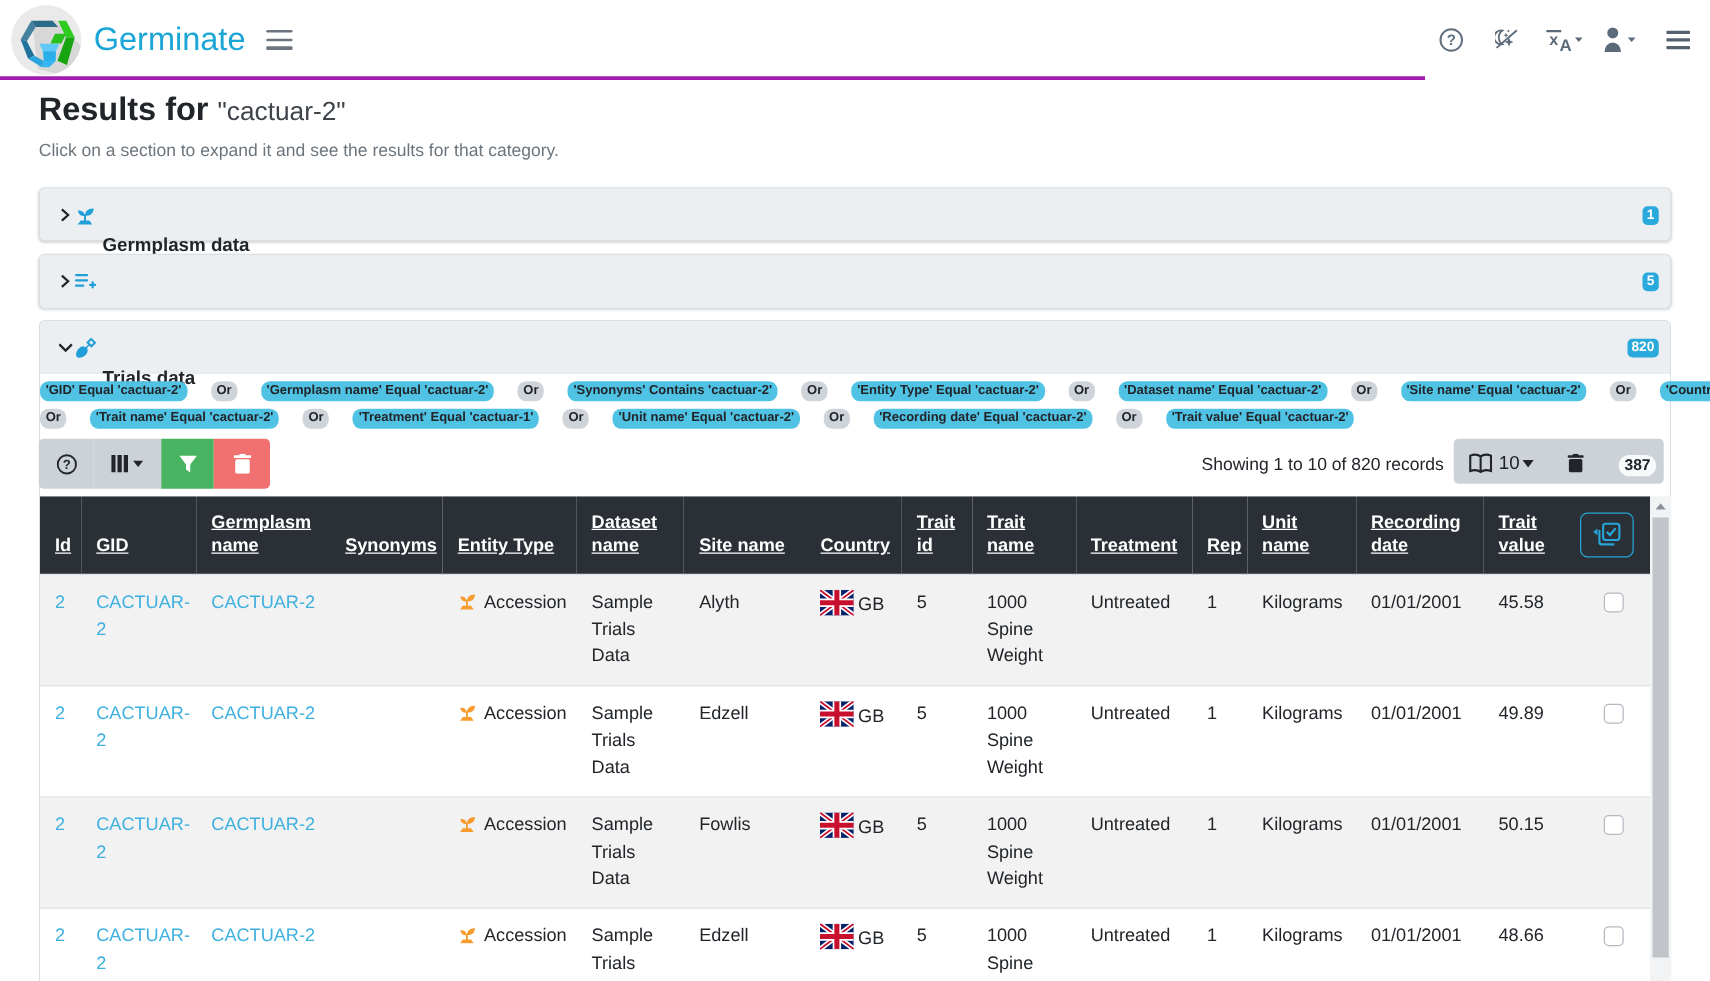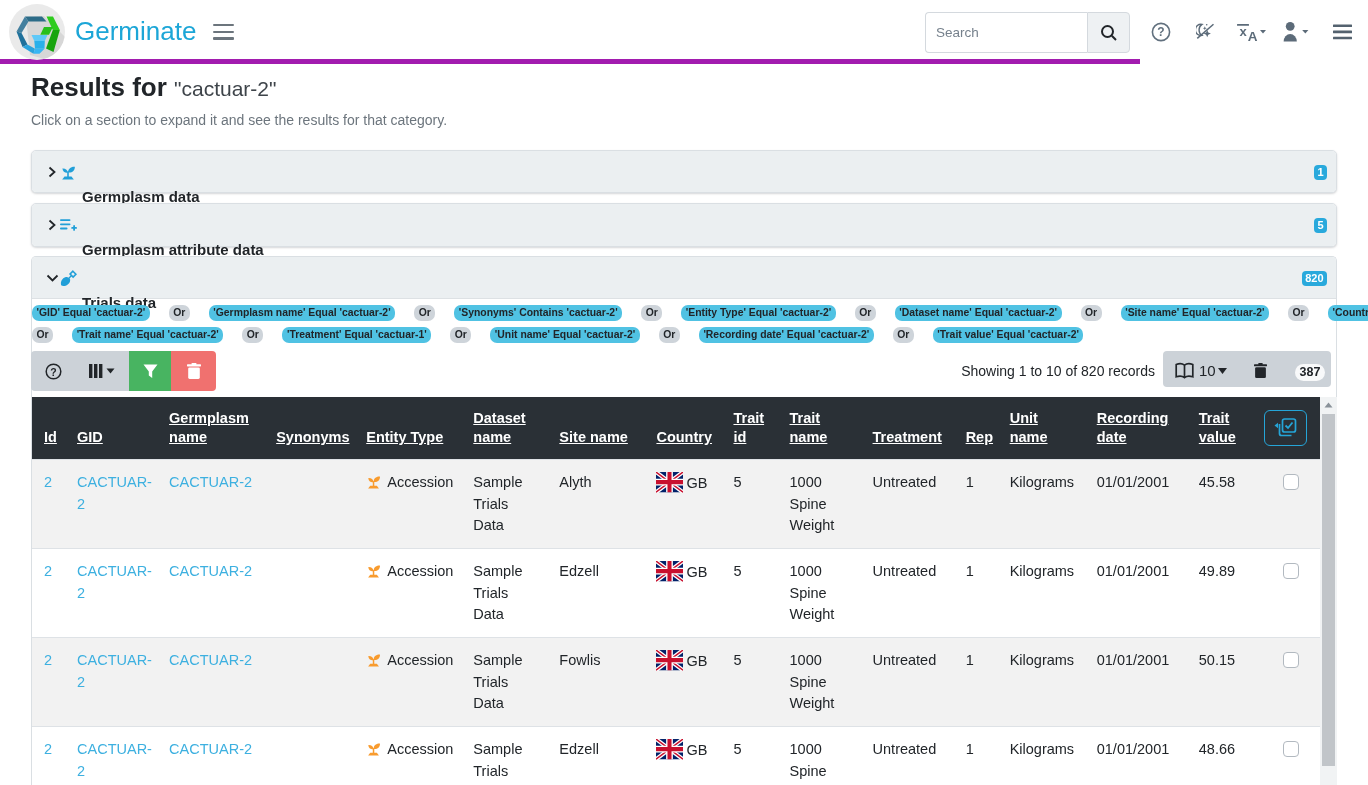--- a/index.html
+++ b/index.html
@@ -2,21 +2,21 @@
 <html><head>
 <meta charset="utf-8">
 <style>
 * { box-sizing: border-box; margin:0; padding:0; }
 html,body { width:1368px; height:785px; overflow:hidden; background:#fff;
   font-family:"Liberation Sans", sans-serif; color:#212529; font-size:15px; }
 a { color:#3db0e0; text-decoration:none; }
 
 
 .navbar { position:absolute; left:0; top:0; width:1140px; height:64px; background:#fff;
-  border-bottom:5px solid #a21caf;padding-left:32px; }
+  border-bottom:3px solid #a21caf;padding-left:32px; }
 .logo { position:absolute; left:8px; top:3px; }
 .brand { position:absolute; left:75px; top:16px; font-size:26px; color:#1ca6d7; }
 .burger-sm { position:absolute; left:213px; top:24px; width:21px; }
 .burger-sm div { height:2.4px; background:#6c757d; margin-bottom:4.2px; border-radius:1px;}
 .searchwrap { position:absolute; left:925px; top:12px; width:205px; height:41px; display:flex; }
 .searchinput { flex:1; border:1px solid #d4d9de; border-right:none; border-radius:4px 0 0 4px;
   padding:9px 10px; color:#76818c; font-size:13.5px; background:#fff; line-height:21px;}
 .searchbtn { width:43px; border:1px solid #d4d9de; border-radius:0 4px 4px 0; background:#eef1f3;
   display:flex; align-items:center; justify-content:center; }
 .navico { position:absolute; top:0; }
@@ -102,29 +102,20 @@
       <polygon points="36,24 45,24 41,31.8 32.3,31.8" fill="#27bf1b"></polygon>
     </g>
   </svg>
   <div class="brand">Germinate</div>
   <div class="burger-sm">
       <div></div>
       <div></div>
       <div></div>
     </div>
 
-  <div class="searchwrap">
-    <div class="searchinput">Search</div>
-    <div class="searchbtn">
-      <svg width="18" height="18" viewBox="0 0 18 18" fill="none" stroke="#212529" stroke-width="2">
-        <circle cx="7.5" cy="7.5" r="5.5"></circle>
-          <line x1="11.8" y1="11.8" x2="16" y2="16"></line>
-      </svg>
-    </div>
-  </div>
 
   <svg class="navico" style="left:1151px;top:22px" width="20" height="20" viewBox="0 0 20 20">
     <circle cx="10" cy="10" r="8.6" fill="none" stroke="#61707e" stroke-width="1.6"></circle>
     <text x="10" y="14.4" font-size="12" font-weight="bold" fill="#61707e" text-anchor="middle" font-family="Liberation Sans">?</text>
   </svg>
 
   <svg class="navico" style="left:1196px;top:23px" width="19" height="17" viewBox="0 0 19 17">
     <g fill="#5c6b79">
       <path d="M6,1.4 A5.6,5.6 0 1 0 6,12.4 A6.6,6.6 0 0 1 6,1.4 Z" fill="none" stroke="#5c6b79" stroke-width="1.4"></path>
       <path d="M8.8,3.2 l0.55,1.45 1.45,0.55 -1.45,0.55 -0.55,1.45 -0.55,-1.45 -1.45,-0.55 1.45,-0.55 Z"></path>
@@ -196,21 +187,20 @@
         <svg width="17" height="16" viewBox="0 0 17 16">
           <g fill="#219fd8">
     <rect x="0" y="2.2" width="10.5" height="1.8" rx="0.9"></rect>
             <rect x="0" y="6.4" width="10.5" height="1.8" rx="0.9"></rect>
             <rect x="0" y="10.6" width="7.5" height="1.8" rx="0.9"></rect>
     <rect x="11.2" y="10" width="5.8" height="1.8" rx="0.9"></rect>
             <rect x="13.2" y="8" width="1.8" height="5.8" rx="0.9"></rect>
           </g>
         </svg>
       </div>
-  <div class="htitle">Germplasm attribute data</div>
   <div class="hbadge">5</div>
 </div>
   </div>
 
 <div class="card card3">
     <div class="card-header">
   <div class="chev">
         <svg width="13" height="12" viewBox="0 0 13 12" fill="none" stroke="#212529" stroke-width="1.8">
           <polyline points="1.5,3.5 6.5,8.5 11.5,3.5"></polyline>
         </svg>

